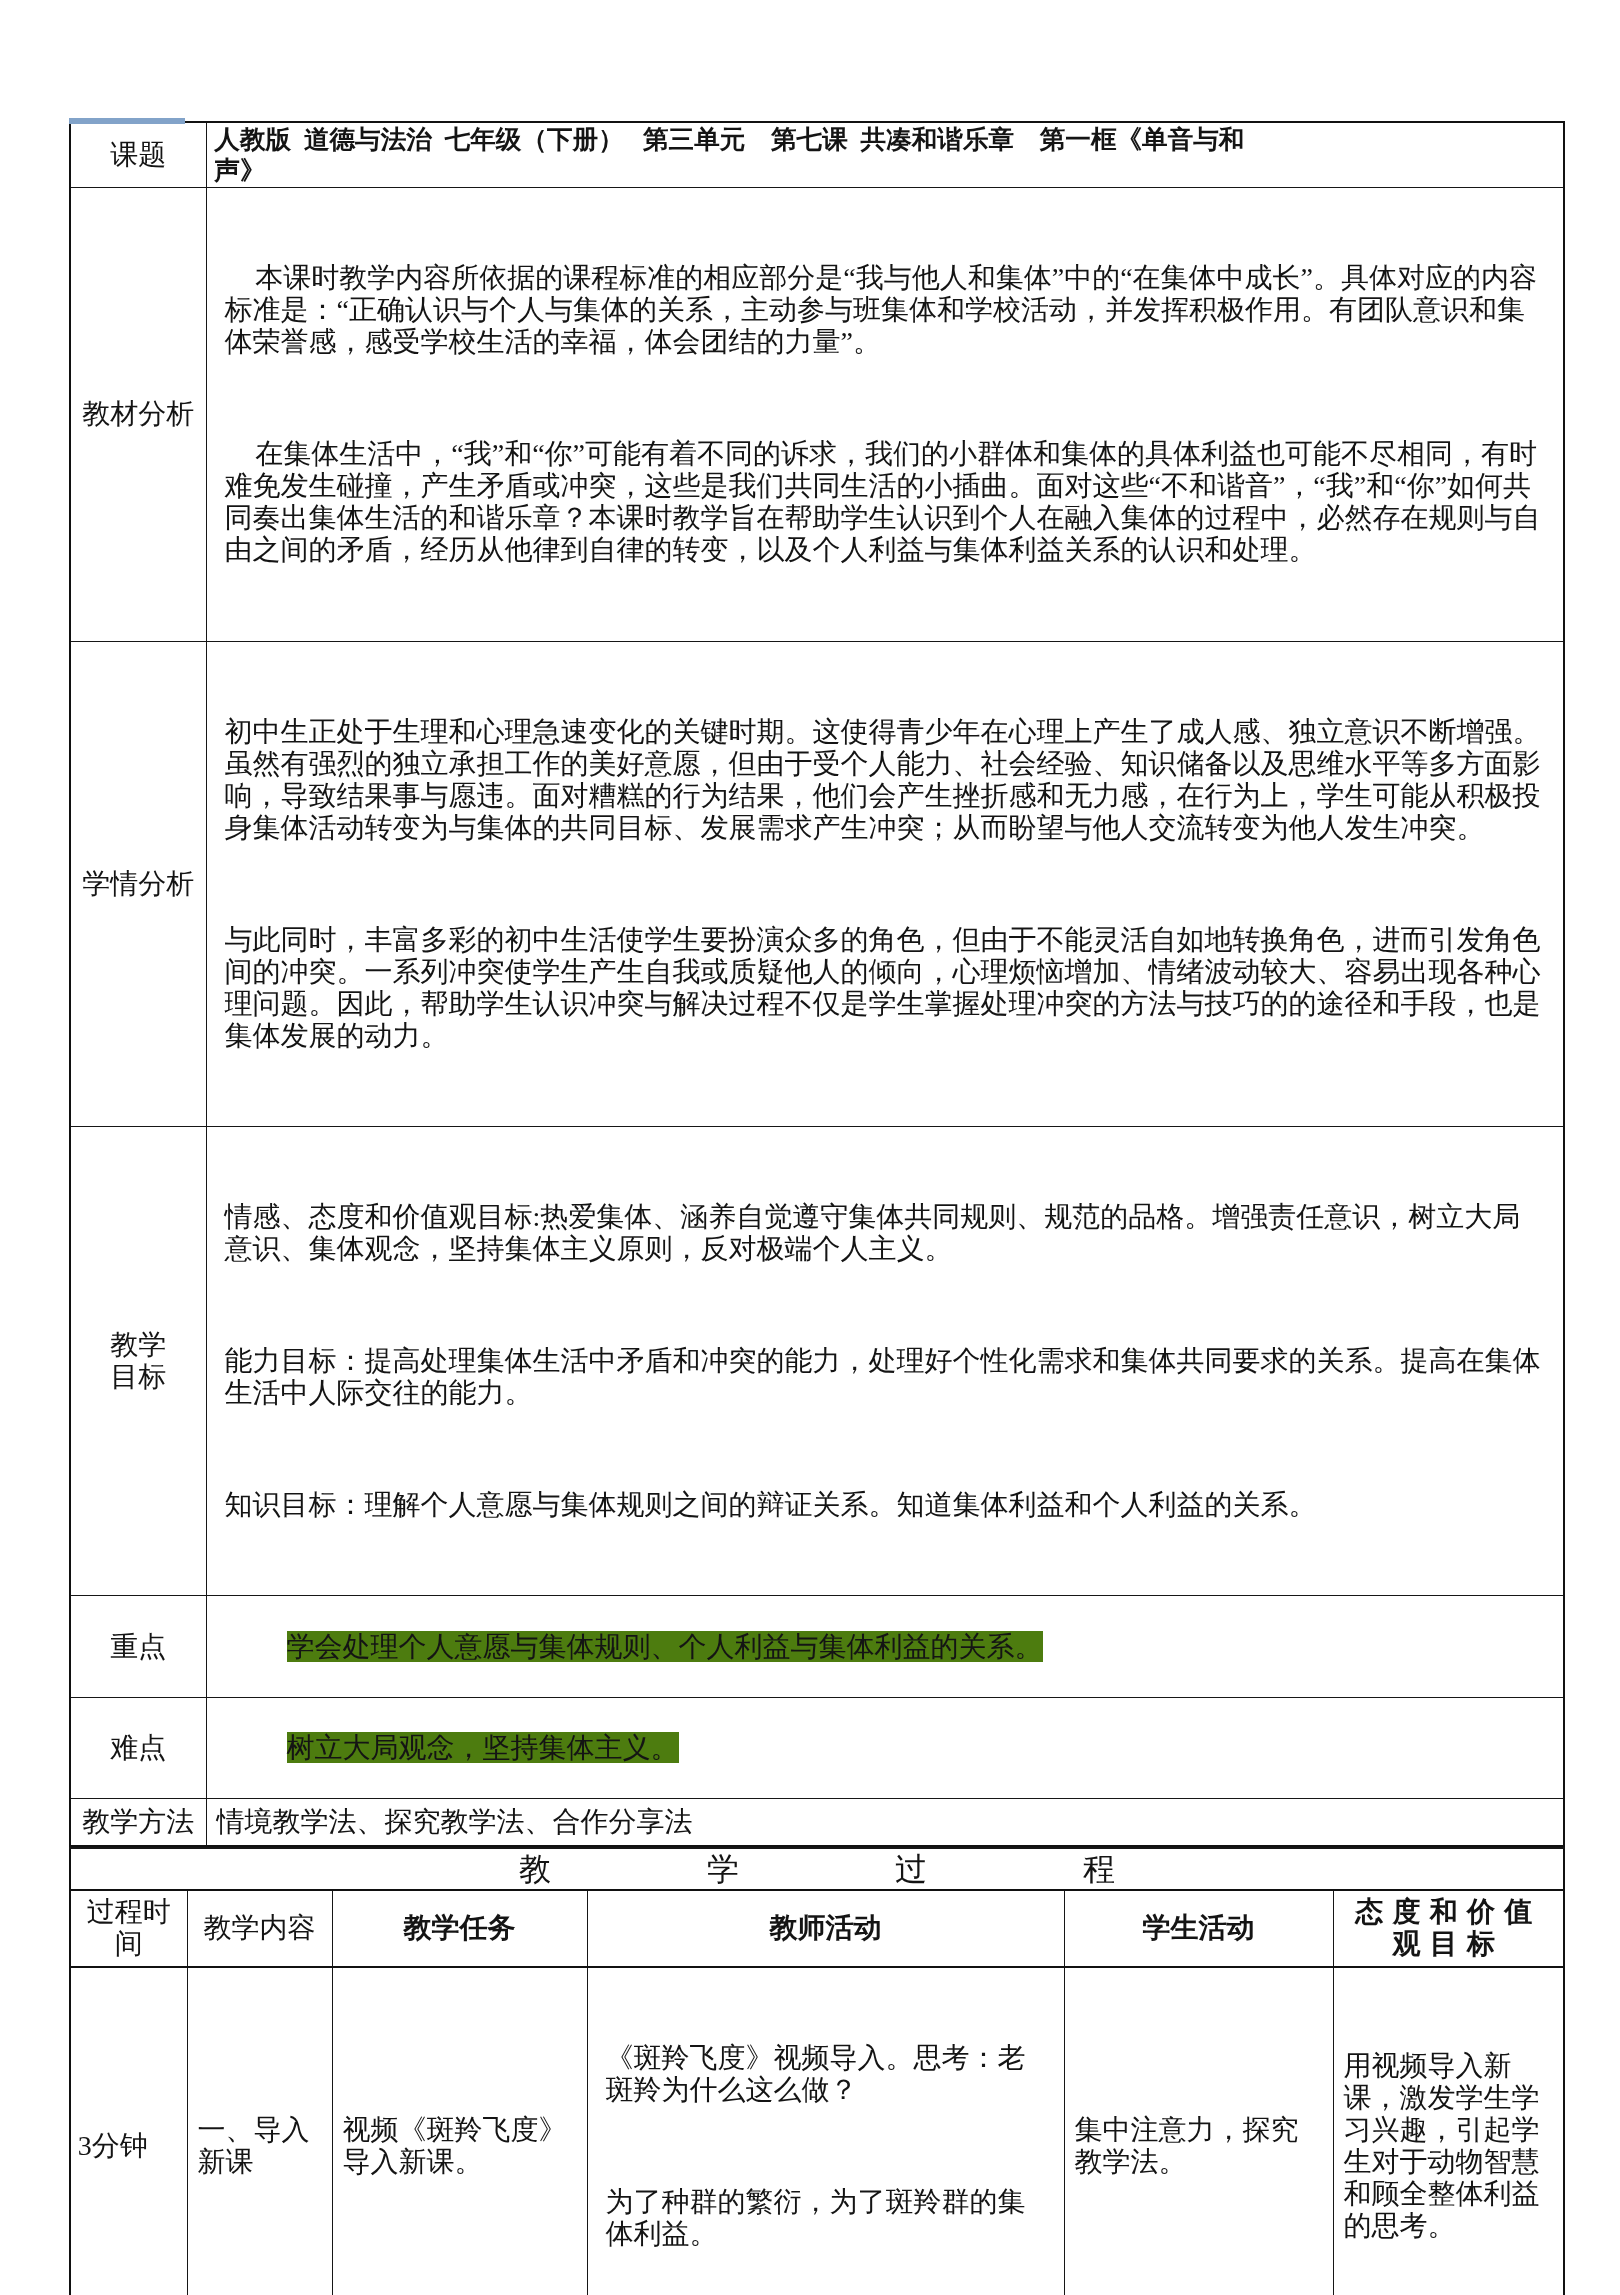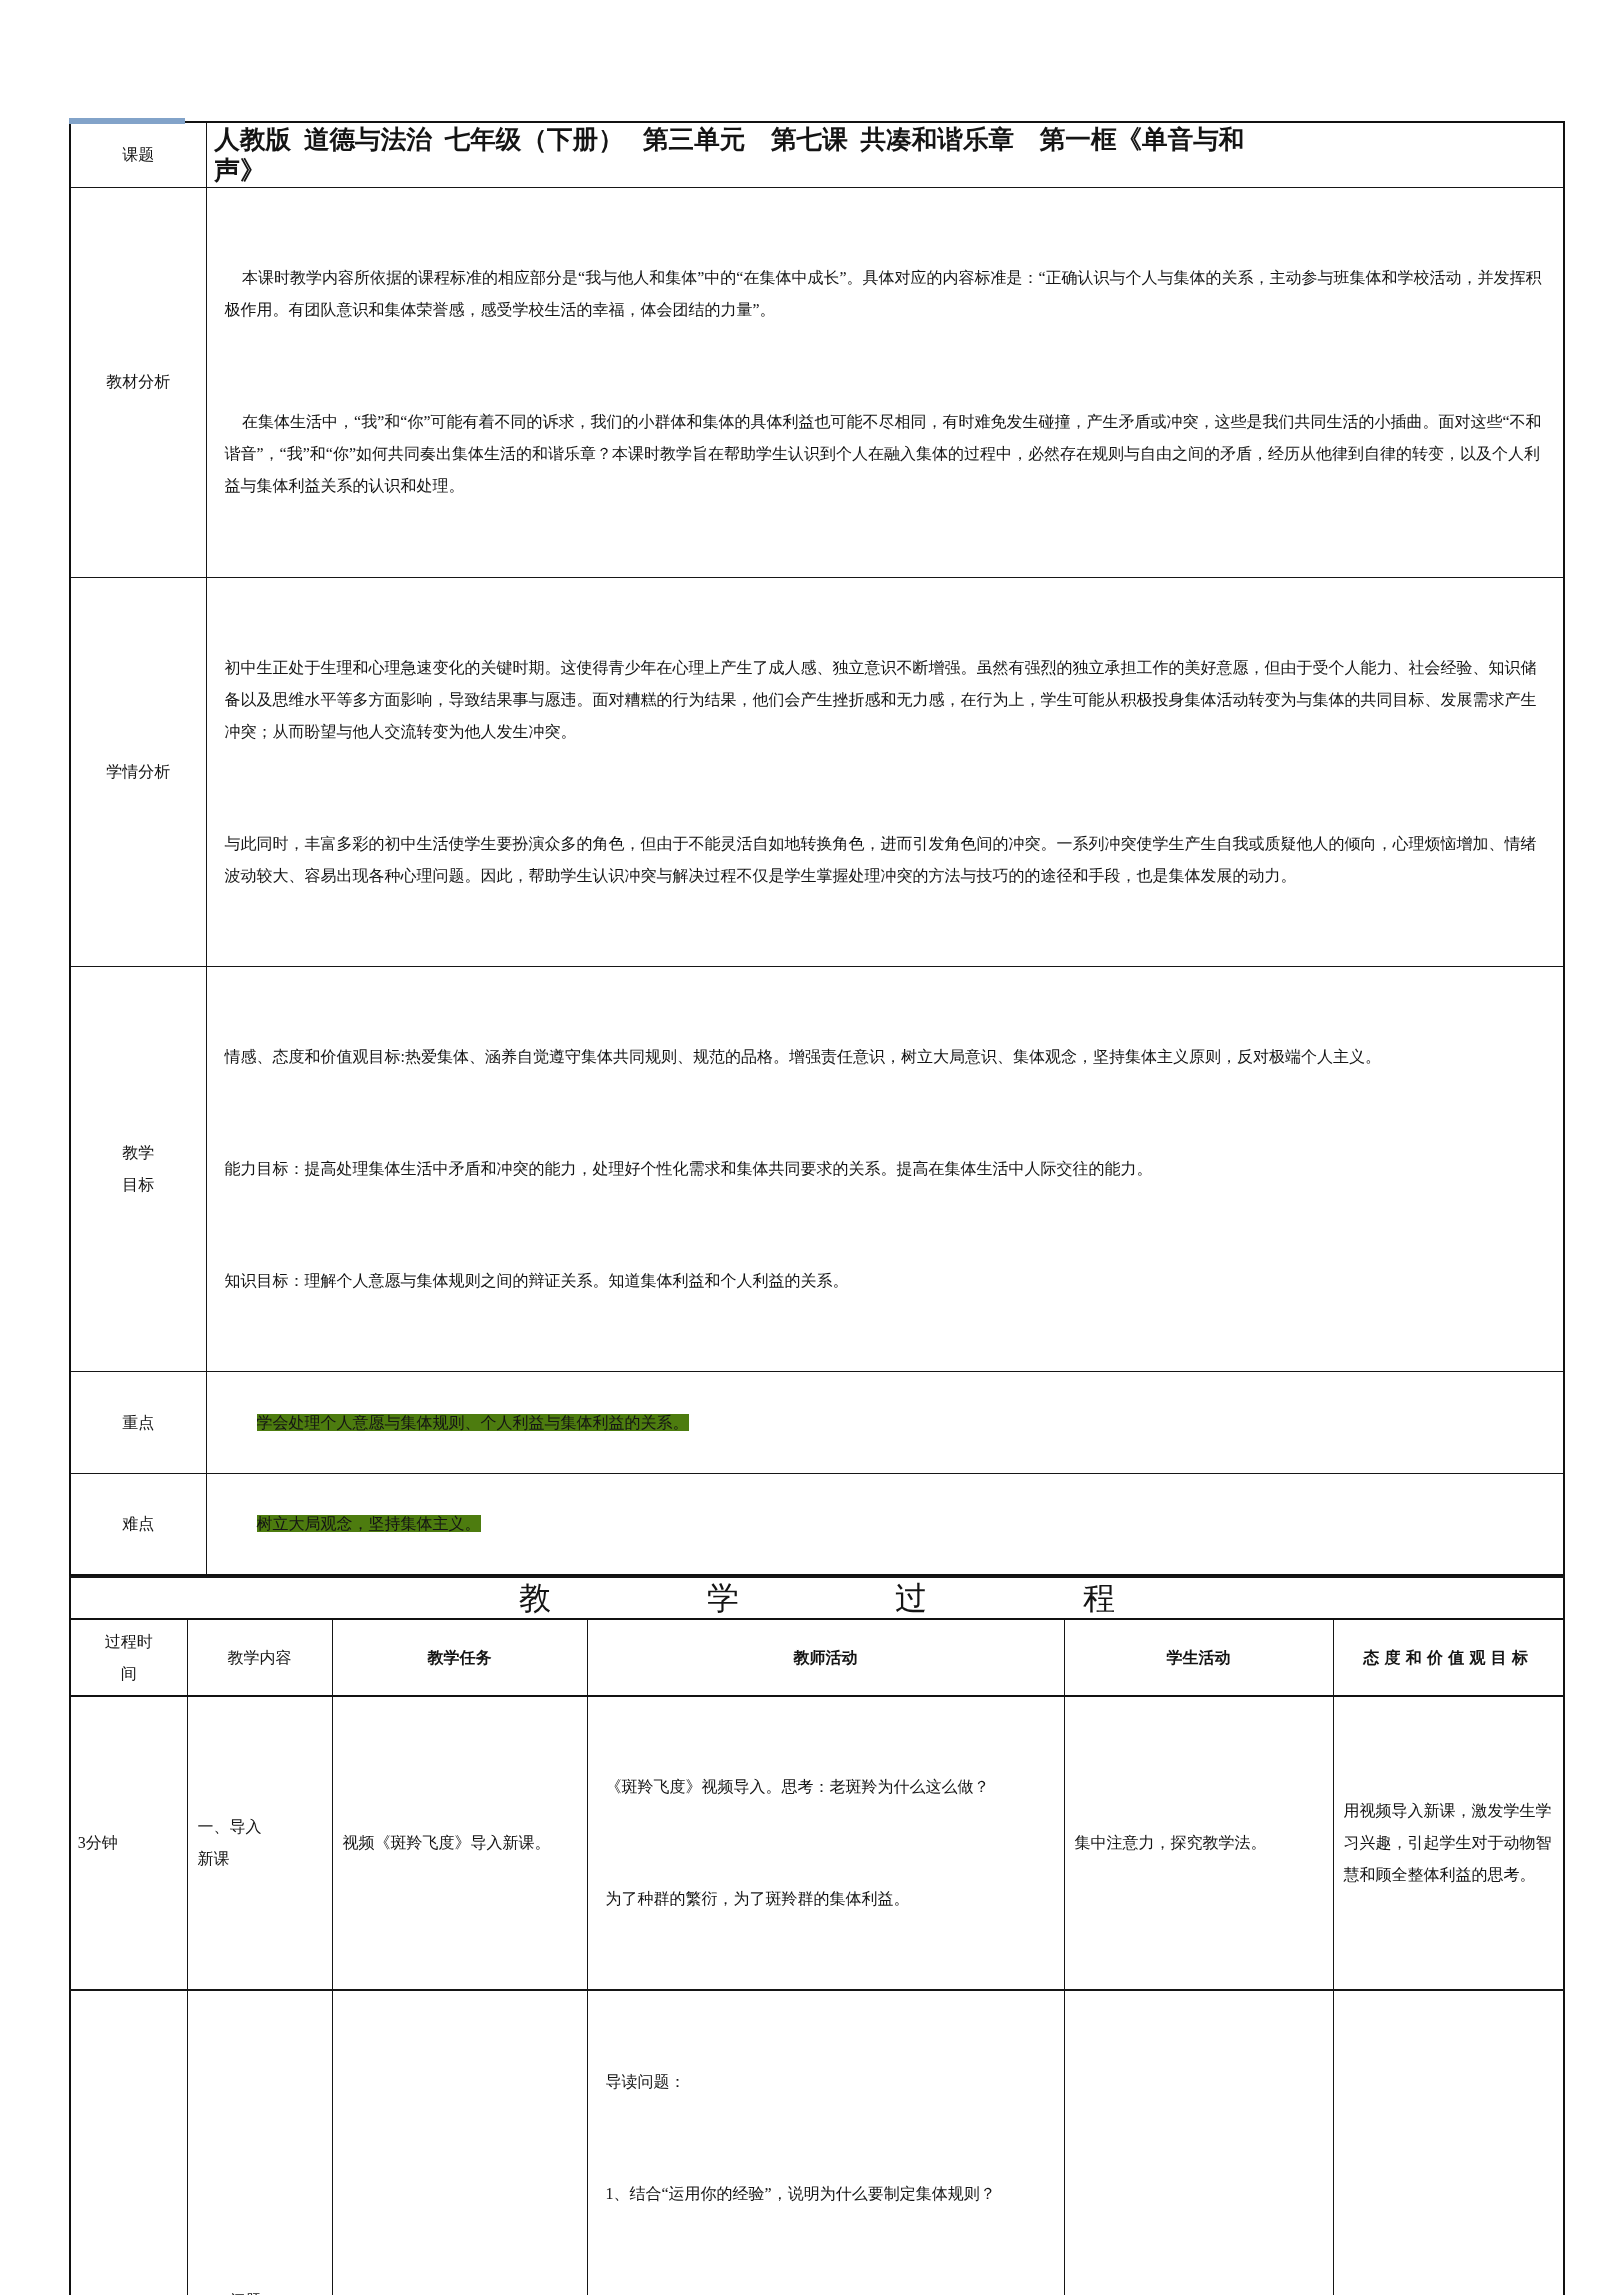--- a/index.html
+++ b/index.html
@@ -12,21 +12,21 @@
     font-family: "Liberation Serif", "DejaVu Serif", serif;
     color: #141414;
     overflow: hidden;
   }
   .tables-anchor { position: absolute; left: 69px; top: 121px; width: 1494px; }
   table { border-collapse: collapse; table-layout: fixed; width: 1494px; }
   td {
     border: 1.7px solid #161616;
     vertical-align: middle;
     padding: 2.2px 10px;
-    font-size: 16px;
+    font-size: 28px;
     line-height: 32px;
     white-space: pre-wrap;
     overflow: hidden;
   }
   table.info, table.proc { border: 2.2px solid #111111; }
   p { margin: 8px; white-space: pre-wrap; }
 
   
   .lab { text-align: center; padding: 2.2px 4.4px; }
   .title-cell { font-weight: bold; font-size: 25.6px; line-height: 31px; padding: 1.1px 7.8px; }
@@ -114,20 +114,24 @@
         </td>
       </tr>
 
       <tr style="height:53px">
         <td class="lab">难点</td>
         <td>
           <span class="hl">树立大局观念，坚持集体主义。</span>
         </td>
       </tr>
 
+      <tr style="height:47px">
+        <td class="lab">教学方法</td>
+        <td>情境教学法、探究教学法、合作分享法</td>
+      </tr>
     </tbody>
       </table>
 
     <table class="proc">
       <colgroup>
         <col style="width:117px">
           <col style="width:145px">
           <col style="width:255px">
         <col style="width:477px">
           <col style="width:269px">

